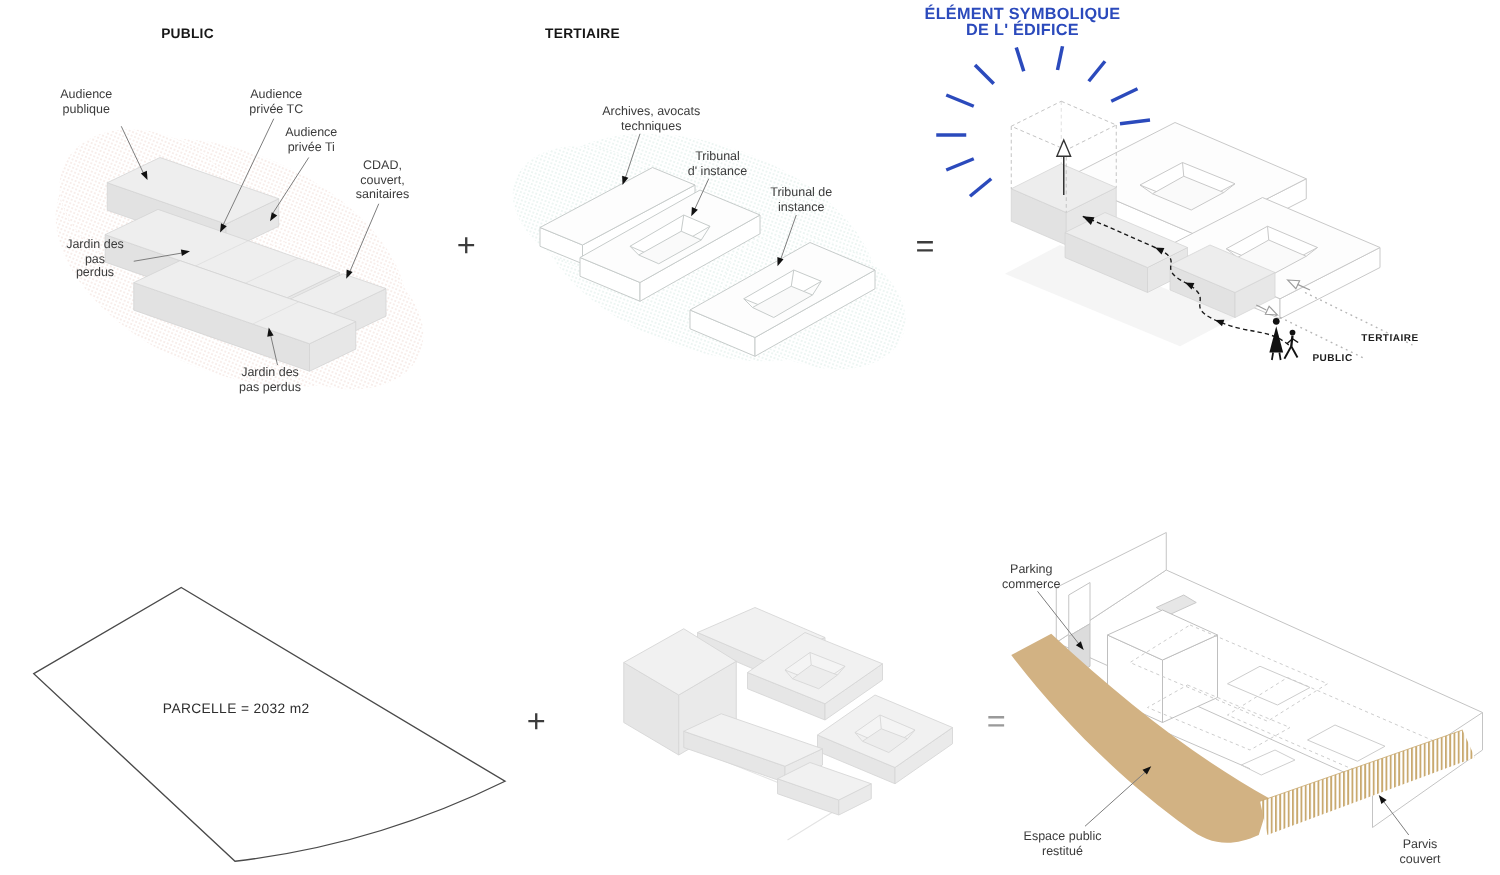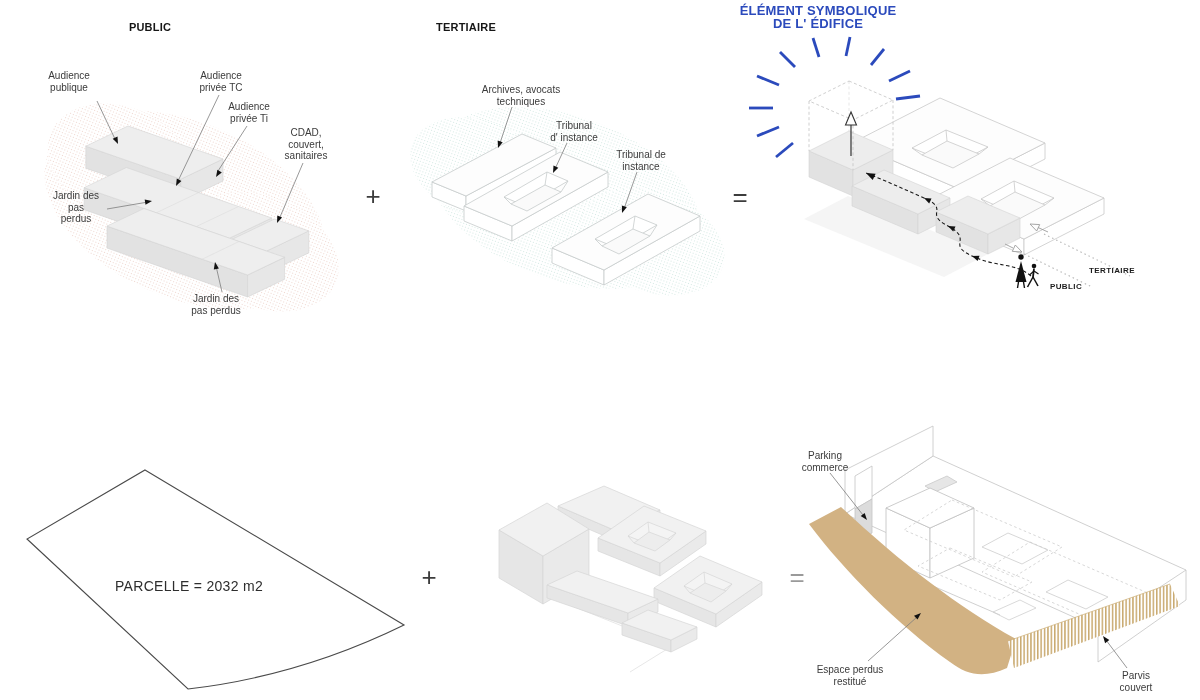--- a/index.html
+++ b/index.html
@@ -6,21 +6,21 @@
   .stage{position:relative;width:1200px;height:700px;background:#ffffff;overflow:hidden;
          font-family:"Liberation Sans",sans-serif;}
   .stage svg{position:absolute;left:0;top:0;}
   .lbl{position:absolute;transform:translateX(-50%);text-align:center;font-size:10px;
        line-height:11.5px;color:#3b3b3b;white-space:pre-line;}
   .ttl{font-weight:bold;font-size:11px;color:#161616;letter-spacing:.2px;}
   .ttl-blue{font-weight:bold;font-size:13px;line-height:12.5px;color:#2b4abc;letter-spacing:.2px;}
   .mini{font-weight:bold;font-size:8px;color:#1c1c1c;letter-spacing:.4px;}
   .op{position:absolute;transform:translate(-50%,-50%);font-size:26px;color:#3c3c3c;font-weight:400;}
   .op-light{color:#9a9a9a;}
-  .parc{font-size:14px;color:#2e2e2e;letter-spacing:.3px;margin-top:19px;}
+  .parc{font-size:11px;color:#2e2e2e;letter-spacing:.3px;}
 </style>
 </head>
 <body>
 
 <div class="stage">
 
 <svg width="1200" height="700" viewBox="0 0 1200 700">
   <defs>
     <pattern id="pdots" width="3" height="3" patternUnits="userSpaceOnUse">
       <rect width="3" height="3" fill="#ffffff"></rect>
@@ -304,18 +304,18 @@
 <div class="lbl mini" style="left:1112px;top:265px">TERTIAIRE</div>
 <div class="lbl mini" style="left:1066px;top:281px">PUBLIC</div>
 
 <div class="lbl parc" style="left:189px;top:562px">PARCELLE = 2032 m2</div>
 
 <div class="op" style="left:429px;top:577px">+</div>
 <div class="op op-light" style="left:797px;top:577px">=</div>
 
 <div class="lbl" style="left:825px;top:450px">Parking
 commerce</div>
-<div class="lbl" style="left:850px;top:664px">Espace perdus
+<div class="lbl" style="left:850px;top:664px">Espace public
 restitué</div>
 <div class="lbl" style="left:1136px;top:670px">Parvis
 couvert</div>
 
 </div>
 
 </body></html>

